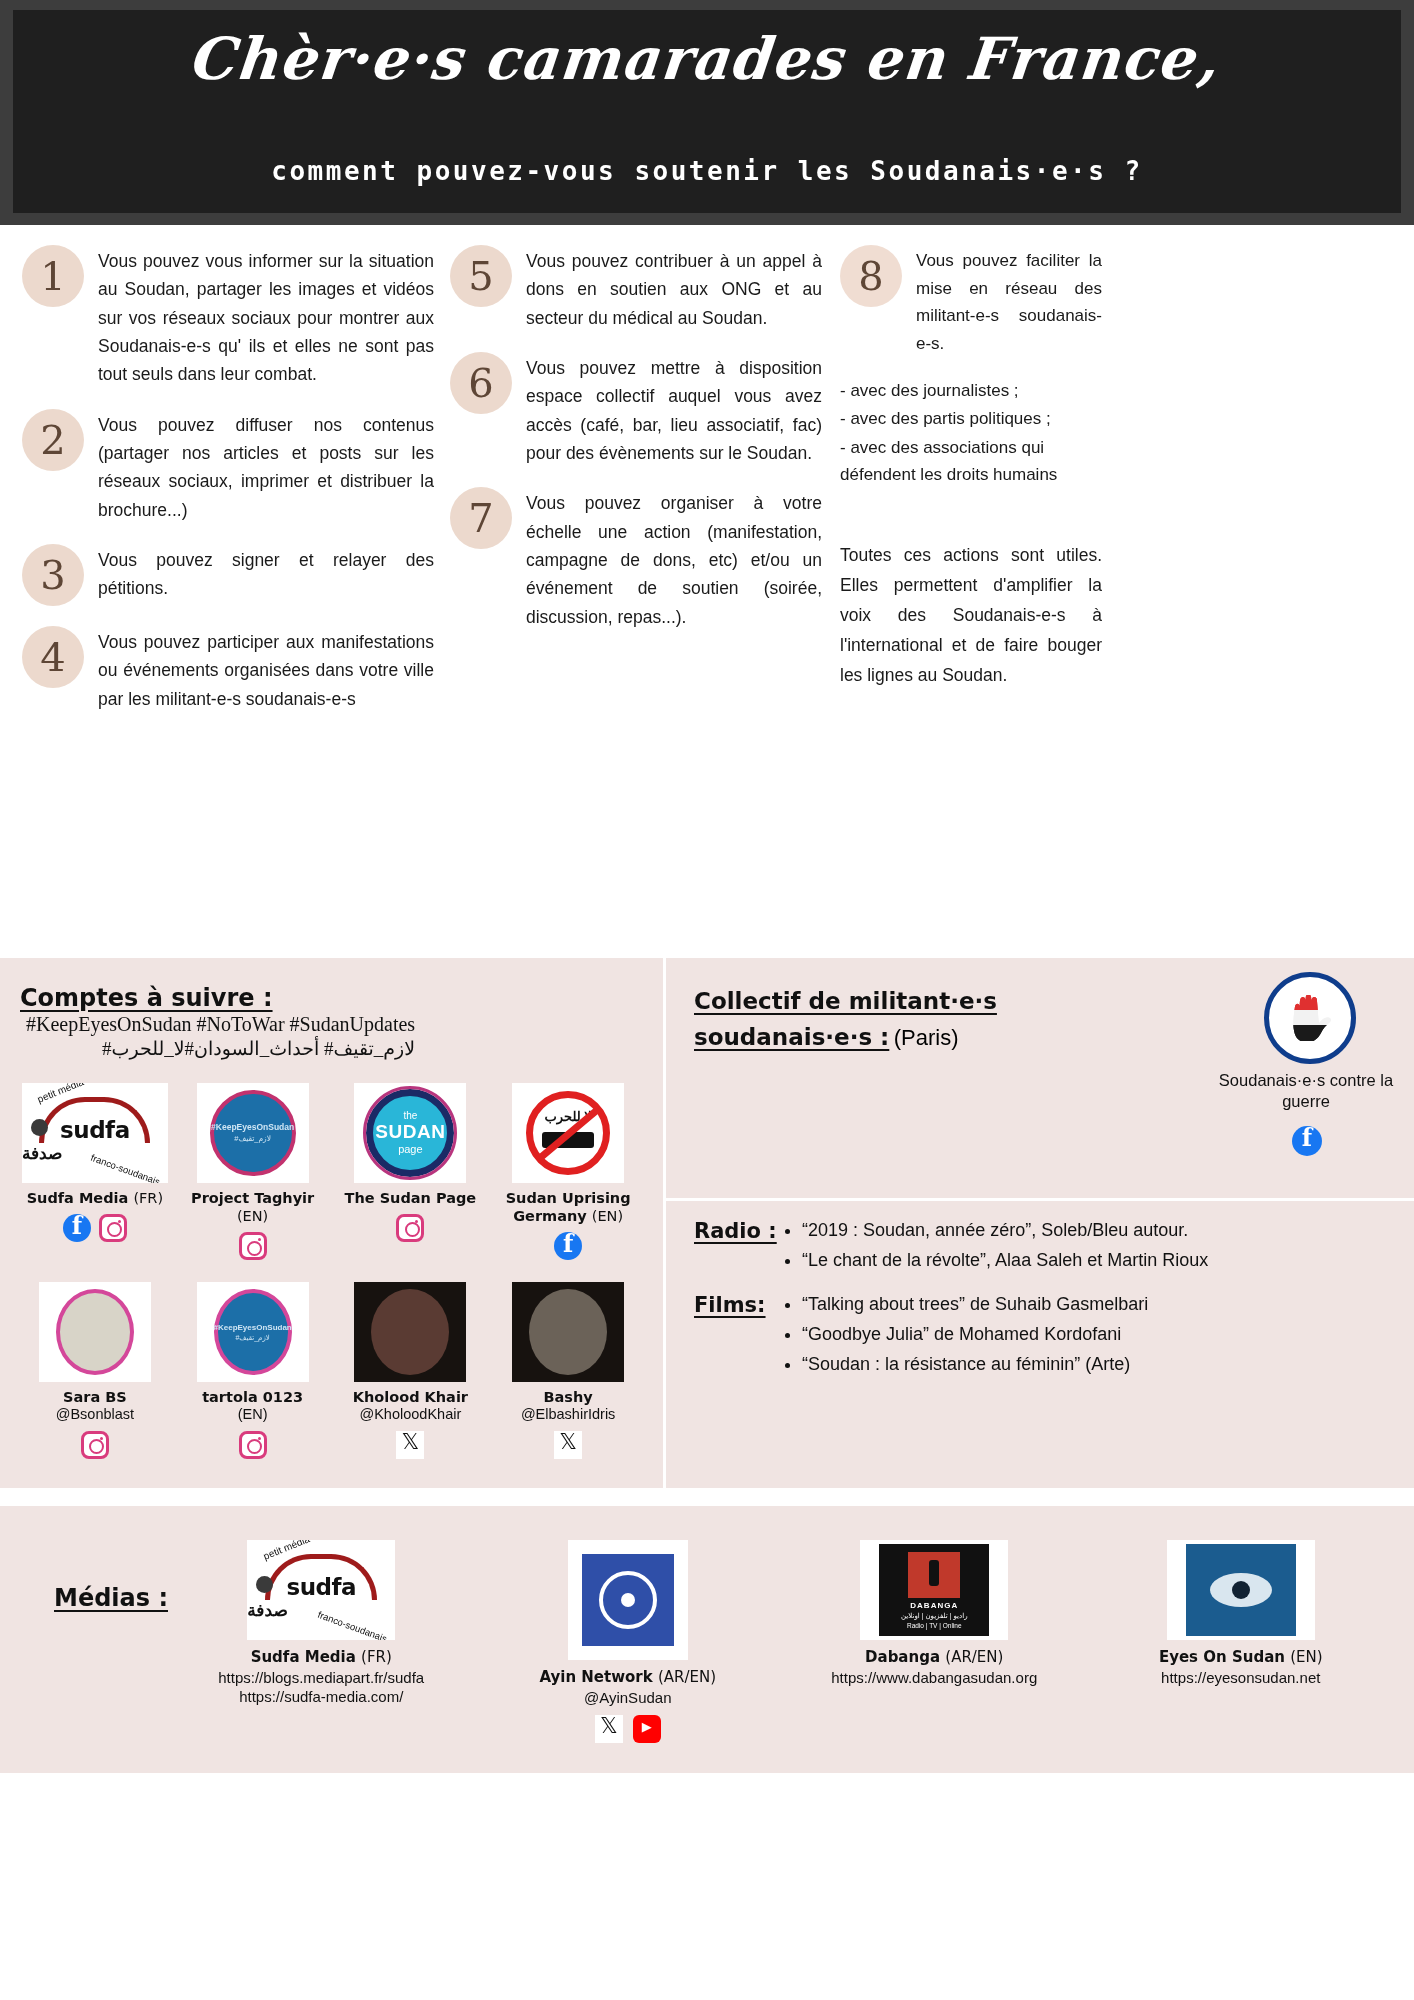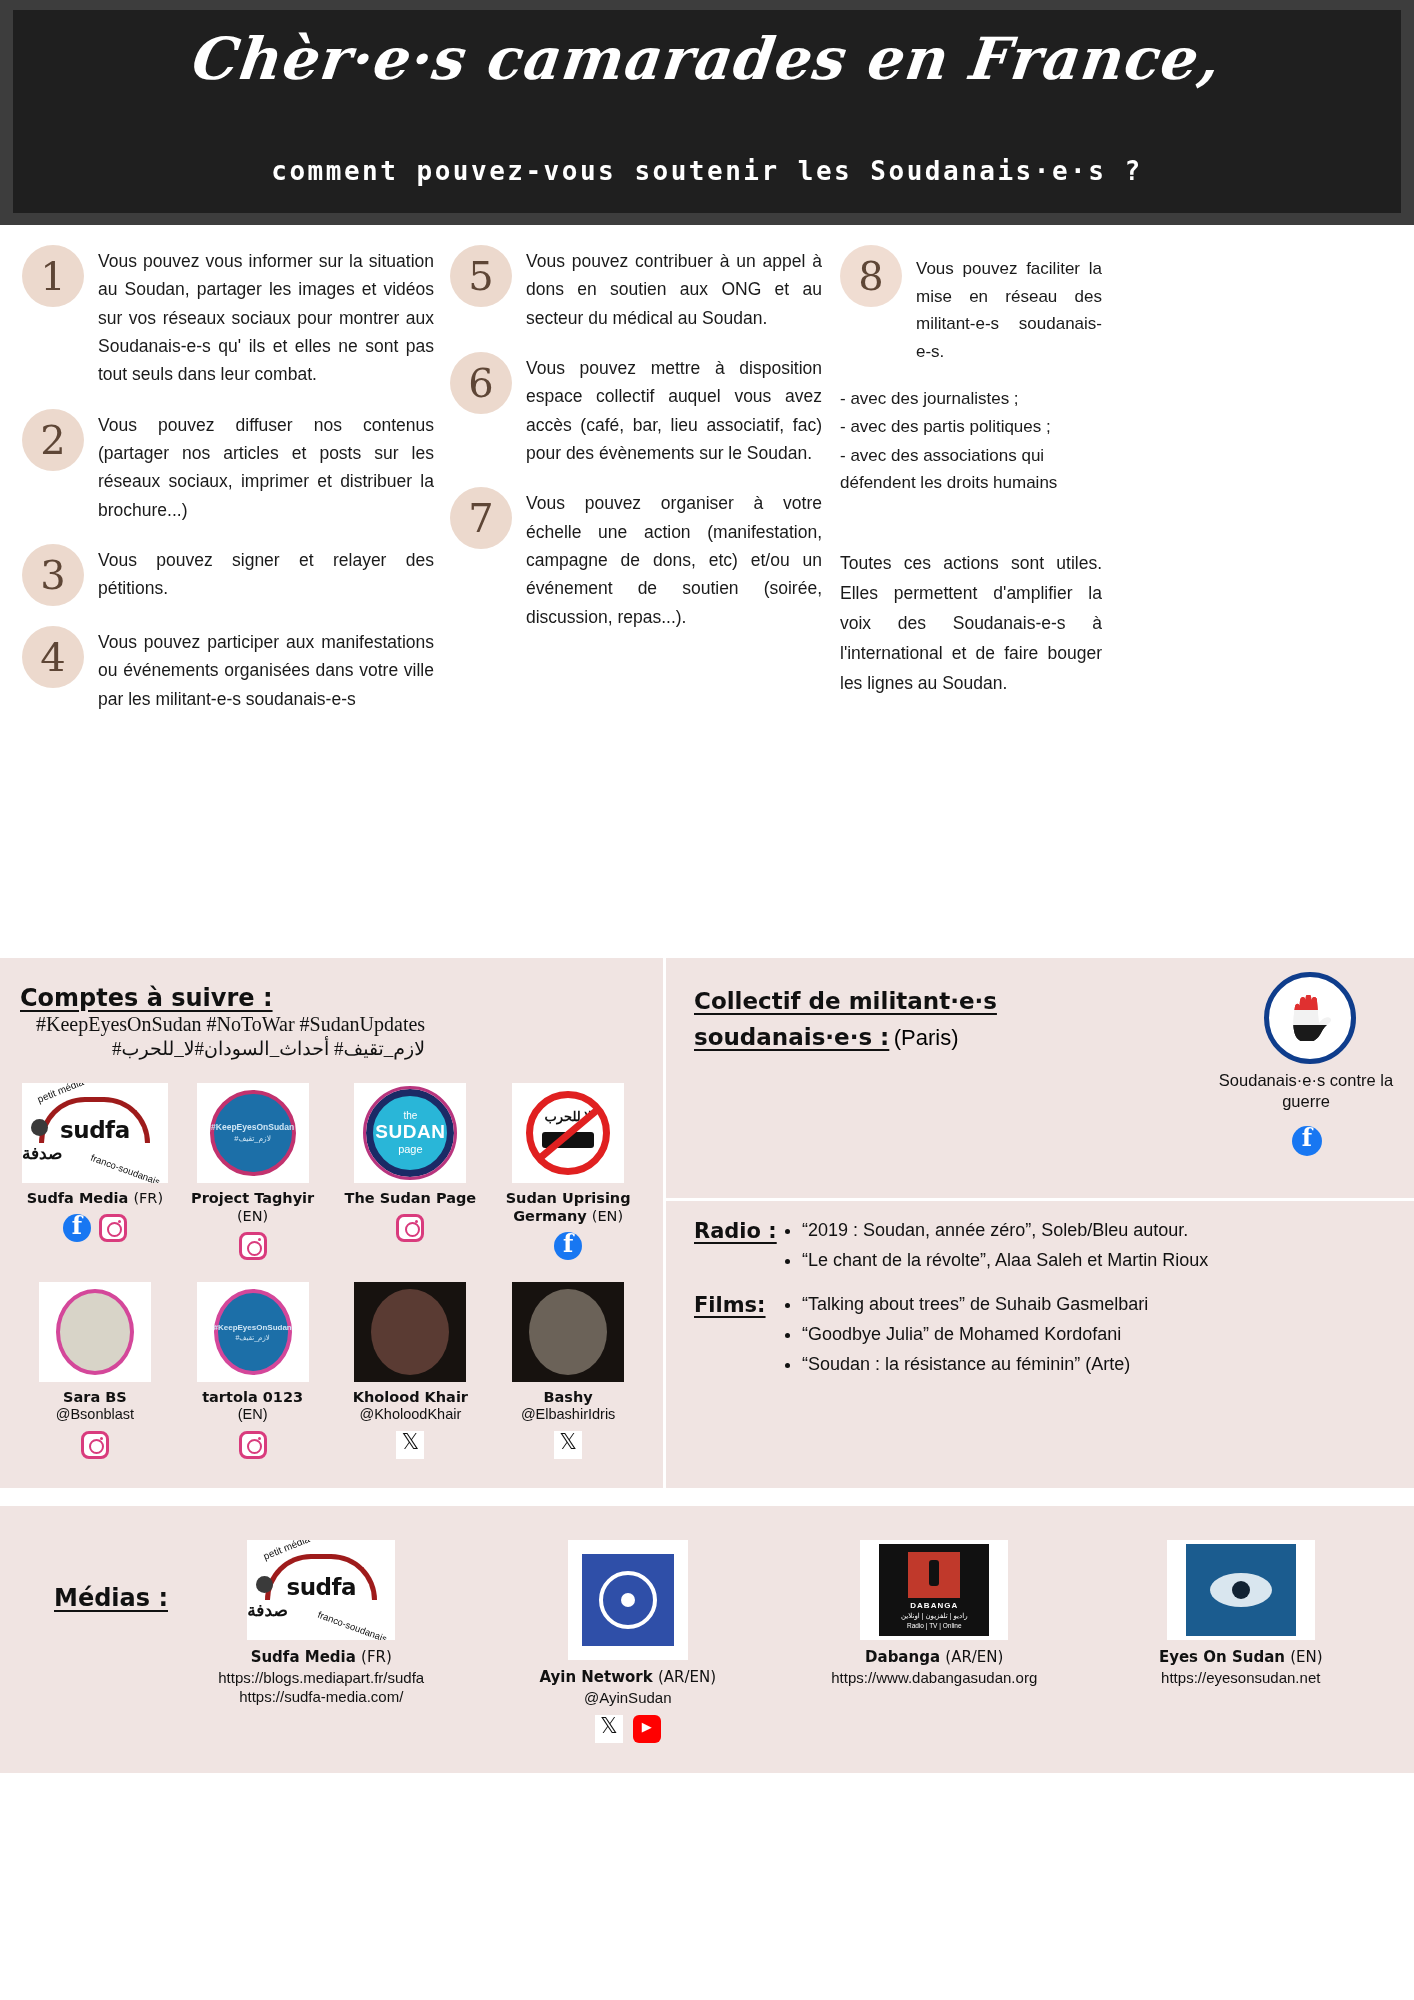--- a/index.html
+++ b/index.html
@@ -73,21 +73,21 @@
   .num-badge.n8{ background:#f0ddd2; }
   .item-text{
     flex:1 1 auto;
     font-family:"Liberation Sans", sans-serif;
     font-size:17.5px;
     line-height:1.62;
     color:#1a1a1a;
     text-align:justify;
     padding-top:2px;
   }
-  .item-text.narrow{ font-size:17px;margin-top:8px; }
+  .item-text.narrow{ font-size:17px; }
 
   .sublist{
     font-family:"Liberation Sans", sans-serif;
     font-size:17px; line-height:1.6; color:#1a1a1a;
     margin-top:16px;
   }
   .sublist div{ margin-bottom:1px; }
 
   .closing{
     font-family:"Liberation Sans", sans-serif;
@@ -130,21 +130,21 @@
     color:#111;
     text-decoration:underline;
     text-underline-offset:4px;
     display:inline-block;
   }
   .hashtags{
     font-family:"Liberation Serif", serif;
     font-size:20px; color:#111;
     display:inline-block;
     vertical-align:top;
-    margin-left:16px;
+    margin-left:6px;
     line-height:1.25;
   }
   .hash-ar{ display:block; text-align:right; font-size:19px; }
 
   .acct-grid{
     display:flex;
     margin-top:22px;
     gap:8px;
   }
   .acct{

